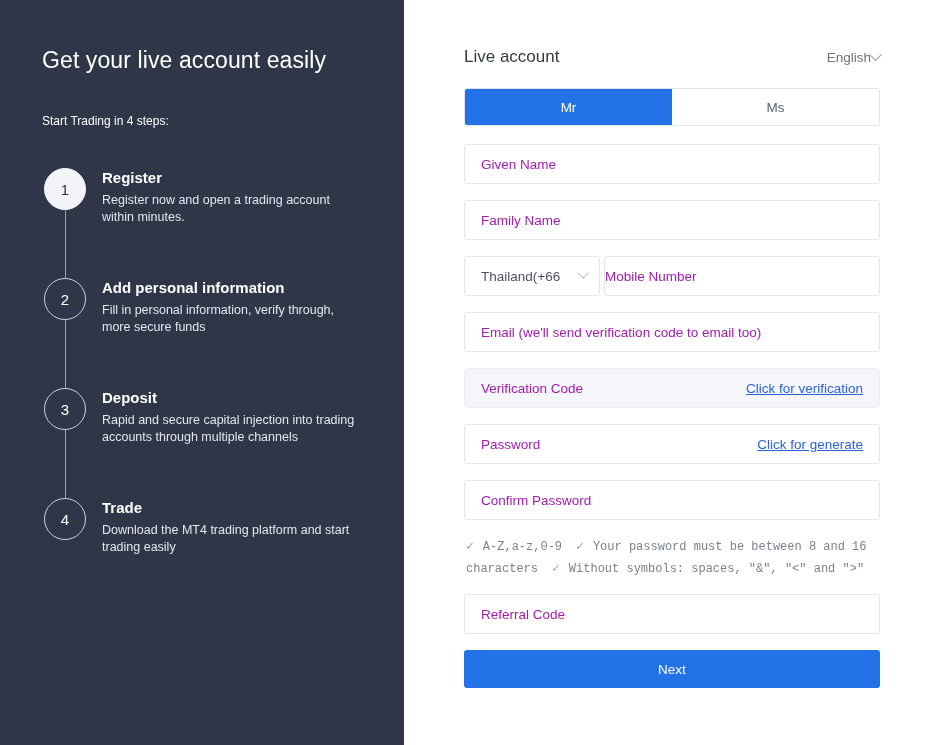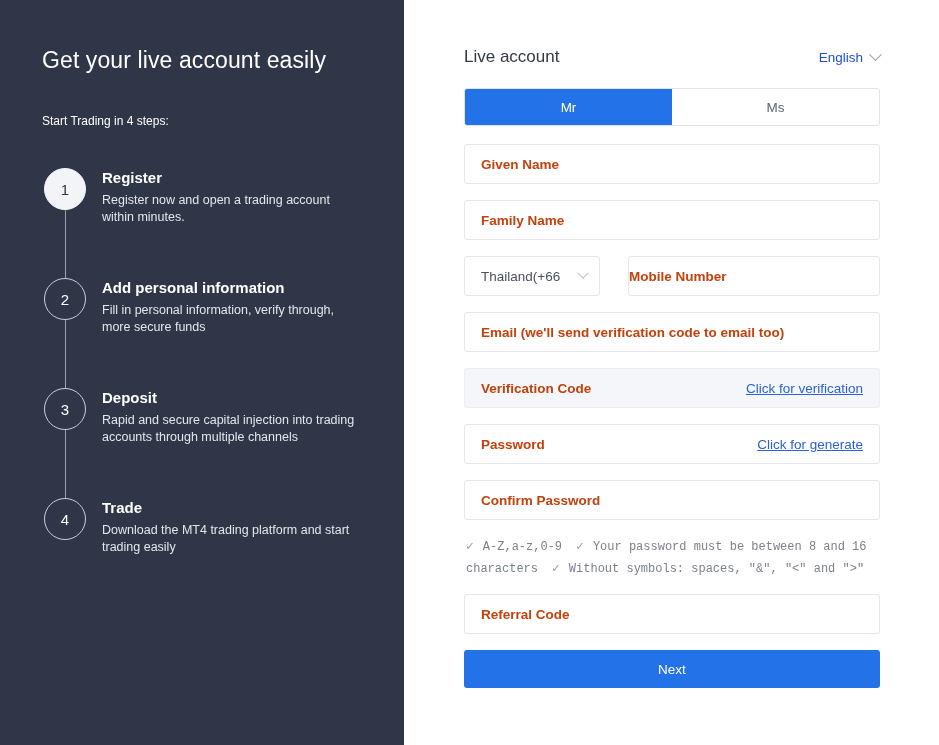--- a/index.html
+++ b/index.html
@@ -145,23 +145,22 @@
 
   .form-title {
     font-size: 17px;
     color: #333a44;
     font-weight: 400;
   }
 
   .lang-select {
     display: flex;
     align-items: center;
-    gap: 8px;
-    font-size: 13.5px;
-    color: #1d4ed8;
+    font-size: 13.5px;
+    color: #737373;
     cursor: pointer;
     user-select: none;
   }
   .chev {
     display: inline-block;
     width: 9px;
     height: 9px;
     border-right: 1.4px solid #9aa1ad;
     border-bottom: 1.4px solid #9aa1ad;
     transform: rotate(45deg) translate(-2px,-2px);
@@ -204,39 +203,38 @@
     display: flex;
     align-items: center;
     padding: 0 16px;
     margin-bottom: 16px;
     position: relative;
   }
   .field.muted { background: #f5f6fa; border-color: #eceef4; }
 
   .field-placeholder {
     font-size: 13.5px;
-    color: #c2410c;
+    color: #a21caf;
     flex: 1 1 auto;
     white-space: nowrap;
     overflow: hidden;
-    font-weight: bold;
   }
 
   .field-action {
     font-size: 13.5px;
     color: #2a62d8;
     text-decoration: underline;
     cursor: pointer;
     white-space: nowrap;
     margin-left: 10px;
   }
 
   .phone-row {
     display: flex;
-    gap: 28px;
+    gap: 4px;
     margin-bottom: 16px;
   }
   .country-select {
     flex: 0 0 136px;
     width: 136px;
     height: 40px;
     border: 1px solid #e3e6ec;
     border-radius: 3px;
     background: #ffffff;
     display: flex;

